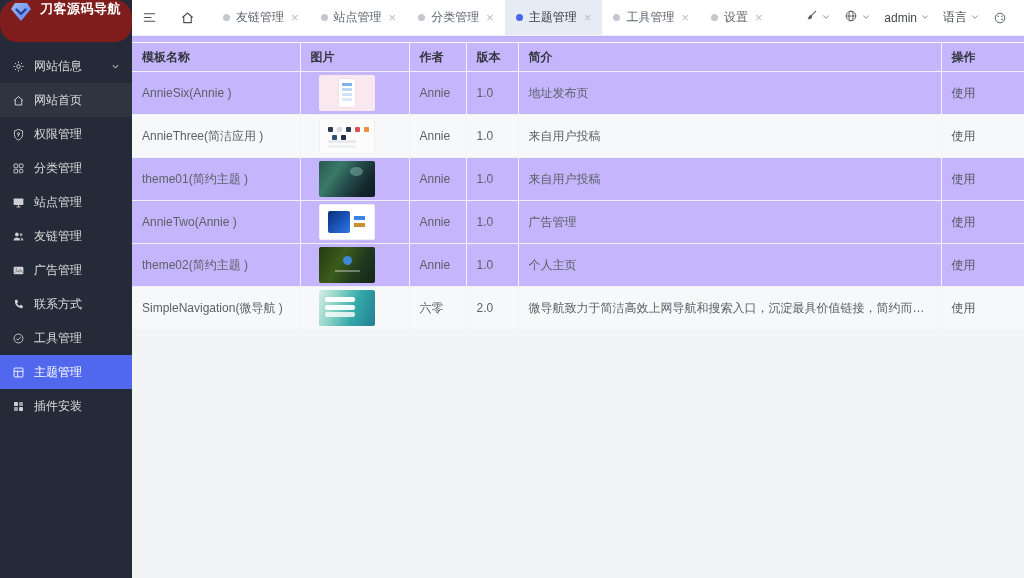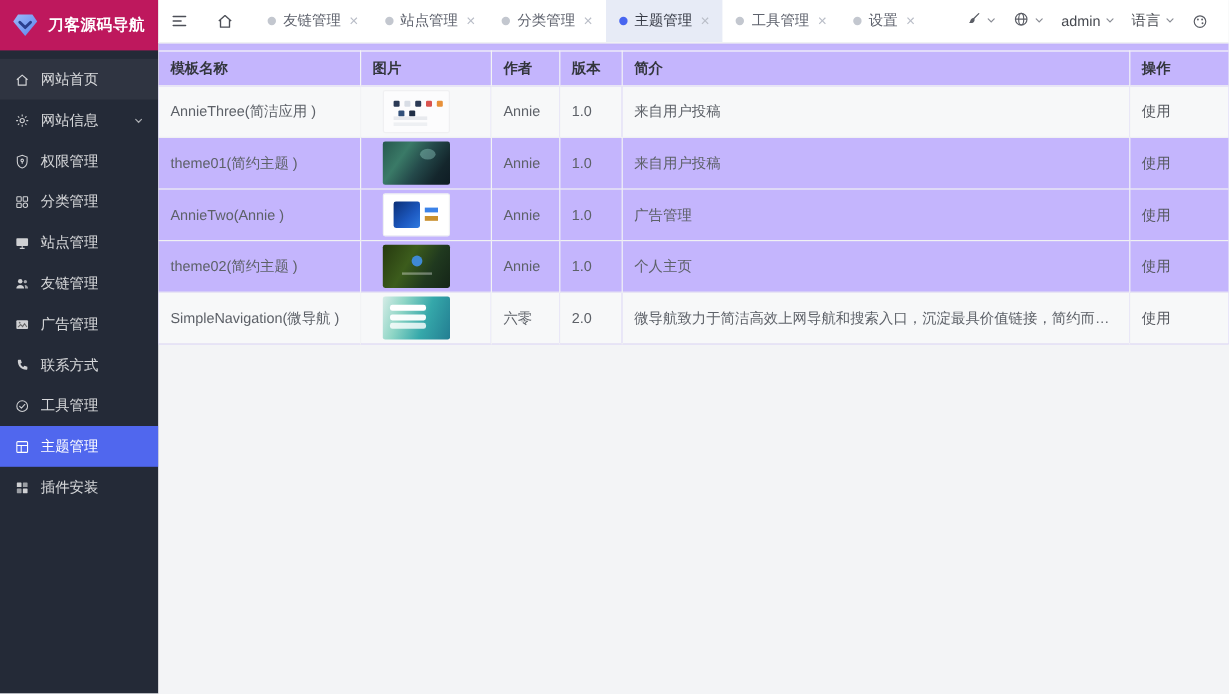--- a/index.html
+++ b/index.html
@@ -2,21 +2,21 @@
 <html><head>
 <meta charset="utf-8">
 <style>
   * { margin:0; padding:0; box-sizing:border-box; }
   html,body { width:1024px; height:578px; overflow:hidden; }
   body { font-family:"Liberation Sans","DejaVu Sans",sans-serif; background:#f3f4f6; font-size:12px; }
   .root { display:flex; width:1024px; height:578px; }
 
   
   .sidebar { width:132px; flex:0 0 132px; background:#242a37; height:100%; display:flex; flex-direction:column; }
-  .logo { height:42px; background:#be185d; display:flex; align-items:center; padding-left:9px; gap:7px; flex:0 0 42px; }
+  .logo { height:42px; background:#7f1d1d; display:flex; padding-left:9px; gap:7px; flex:0 0 42px;border-radius:17px; }
   .logo-gem { width:24px; height:24px; display:flex; align-items:center; }
   .logo-title { color:#fff; font-size:13px; font-weight:bold; letter-spacing:.5px; white-space:nowrap; }
   .menu { padding-top:7px; }
   .menu-item { height:34px; display:flex; align-items:center; padding:0 11px; gap:9px;
                color:rgba(255,255,255,.82); cursor:pointer; font-size:12px; }
   .menu-item.first { background:rgba(255,255,255,.05); }
   .menu-item.active { background:#5067ee; color:#fff; }
   .mi-icon { width:14px; height:14px; display:flex; align-items:center; justify-content:center; color:rgba(255,255,255,.78); }
   .menu-item.active .mi-icon { color:#fff; }
   .mi-icon svg { width:13px; height:13px; }
@@ -99,41 +99,41 @@
                 <stop offset="1" stop-color="#5a85ef"></stop>
             </linearGradient>
           </defs>
           <path d="M6 3h12l4 6-10 12L2 9z" fill="url(#gemg)"></path>
           <path d="M7.5 9.5l4.5 4.5 4.5-4.5" fill="none" stroke="#2a3f8f" stroke-width="2.4" stroke-linecap="round" stroke-linejoin="round"></path>
         </svg>
       </span>
       <span class="logo-title">刀客源码导航</span>
     </div>
     <nav class="menu" id="sidebar-menu">
-        <div class="menu-item first">
-          <span class="mi-icon">
-            <svg viewBox="0 0 16 16" fill="none" stroke="currentColor" stroke-width="1.2" stroke-linejoin="round">
-              <path d="M2.5 8L8 3.2 13.5 8M4 7.2v6.3h8V7.2"></path>
-            </svg>
-          </span>
-          <span class="mi-label">网站首页</span>
-        </div>
         <div class="menu-item">
           <span class="mi-icon">
             <svg viewBox="0 0 16 16" fill="none" stroke="currentColor" stroke-width="1.1">
               <circle cx="8" cy="8" r="2.2"></circle>
               <path d="M8 1.8v2M8 12.2v2M1.8 8h2M12.2 8h2M3.6 3.6l1.4 1.4M11 11l1.4 1.4M12.4 3.6L11 5M5 11l-1.4 1.4"></path>
             </svg>
           </span>
           <span class="mi-label">网站信息</span>
           <span class="mi-chev">
             <svg viewBox="0 0 16 16" fill="none" stroke="currentColor" stroke-width="1.5" stroke-linecap="round">
               <path d="M4.5 6.5L8 10l3.5-3.5"></path>
             </svg>
           </span>
+        </div>
+        <div class="menu-item first">
+          <span class="mi-icon">
+            <svg viewBox="0 0 16 16" fill="none" stroke="currentColor" stroke-width="1.2" stroke-linejoin="round">
+              <path d="M2.5 8L8 3.2 13.5 8M4 7.2v6.3h8V7.2"></path>
+            </svg>
+          </span>
+          <span class="mi-label">网站首页</span>
         </div>
         <div class="menu-item">
           <span class="mi-icon">
             <svg viewBox="0 0 16 16" fill="none" stroke="currentColor" stroke-width="1.1">
               <path d="M8 1.8l5 1.7V8c0 3.5-2.2 5.8-5 6.8C5.2 13.8 3 11.5 3 8V3.5z"></path>
               <circle cx="8" cy="7" r="1.3"></circle>
               <path d="M8 8.3v2.2"></path>
             </svg>
           </span>
           <span class="mi-label">权限管理</span>
@@ -334,20 +334,30 @@
               <tr id="table-head">
                 <th>模板名称</th>
                 <th>图片</th>
                 <th>作者</th>
                 <th>版本</th>
                 <th>简介</th>
                 <th>操作</th>
               </tr>
             </thead>
           <tbody id="table-body">
+              <tr class="">
+                <td>AnnieSix(Annie )</td>
+                <td>
+                  <span class="thumb t-anniesix"></span>
+                </td>
+                <td>Annie</td>
+                <td>1.0</td>
+                <td>地址发布页</td>
+                <td><span class="use-link">使用</span></td>
+              </tr>
               <tr class="striped">
                 <td>AnnieThree(简洁应用 )</td>
                 <td>
                   <span class="thumb t-anniethree"></span>
                 </td>
                 <td>Annie</td>
                 <td>1.0</td>
                 <td>来自用户投稿</td>
                 <td><span class="use-link">使用</span></td>
               </tr>

